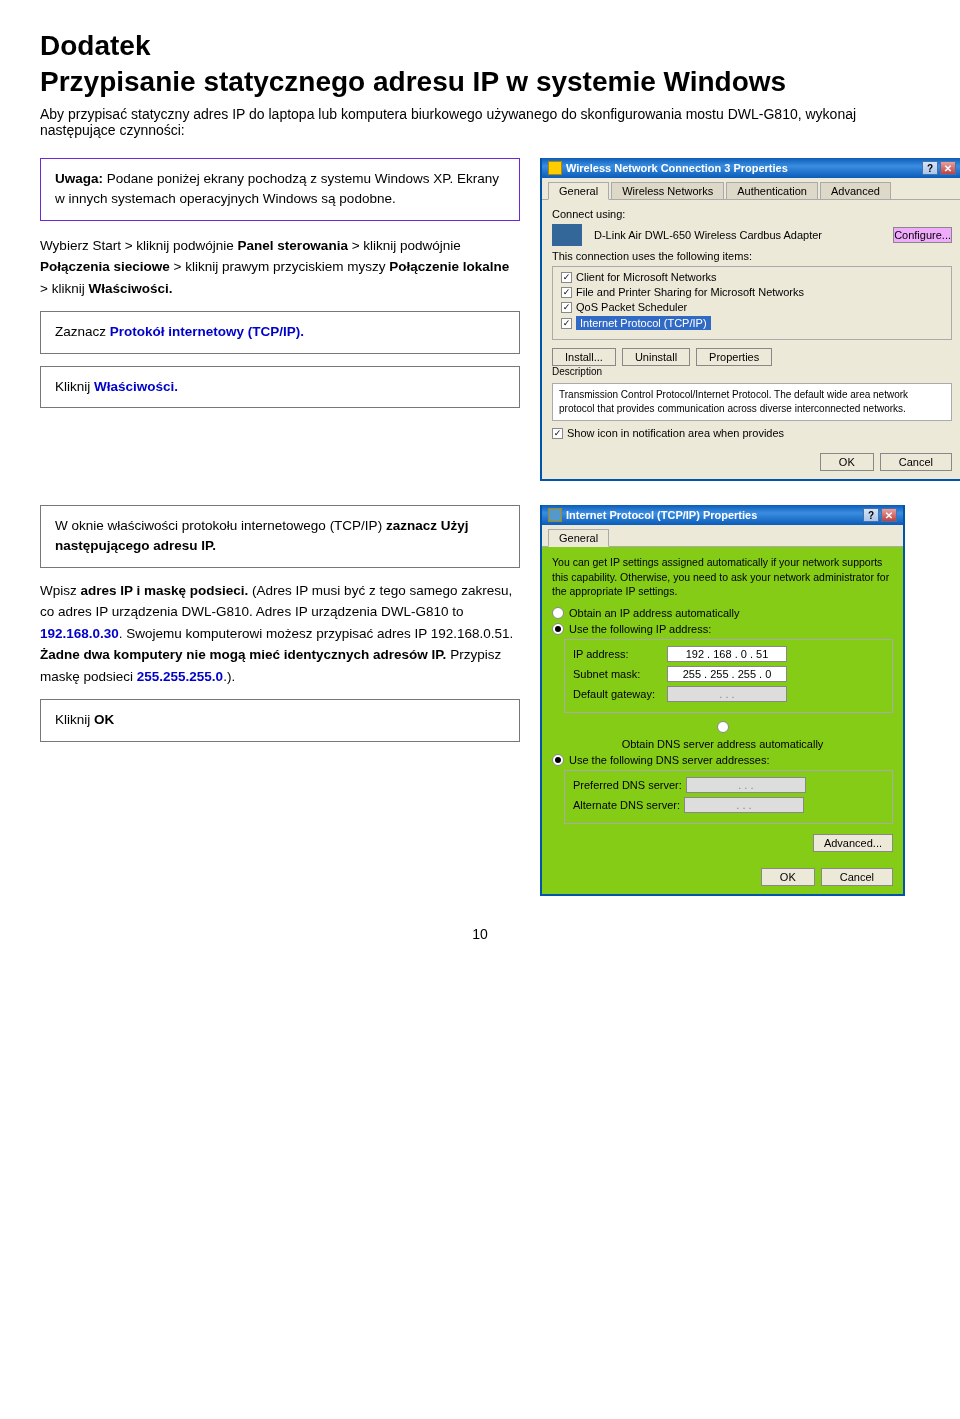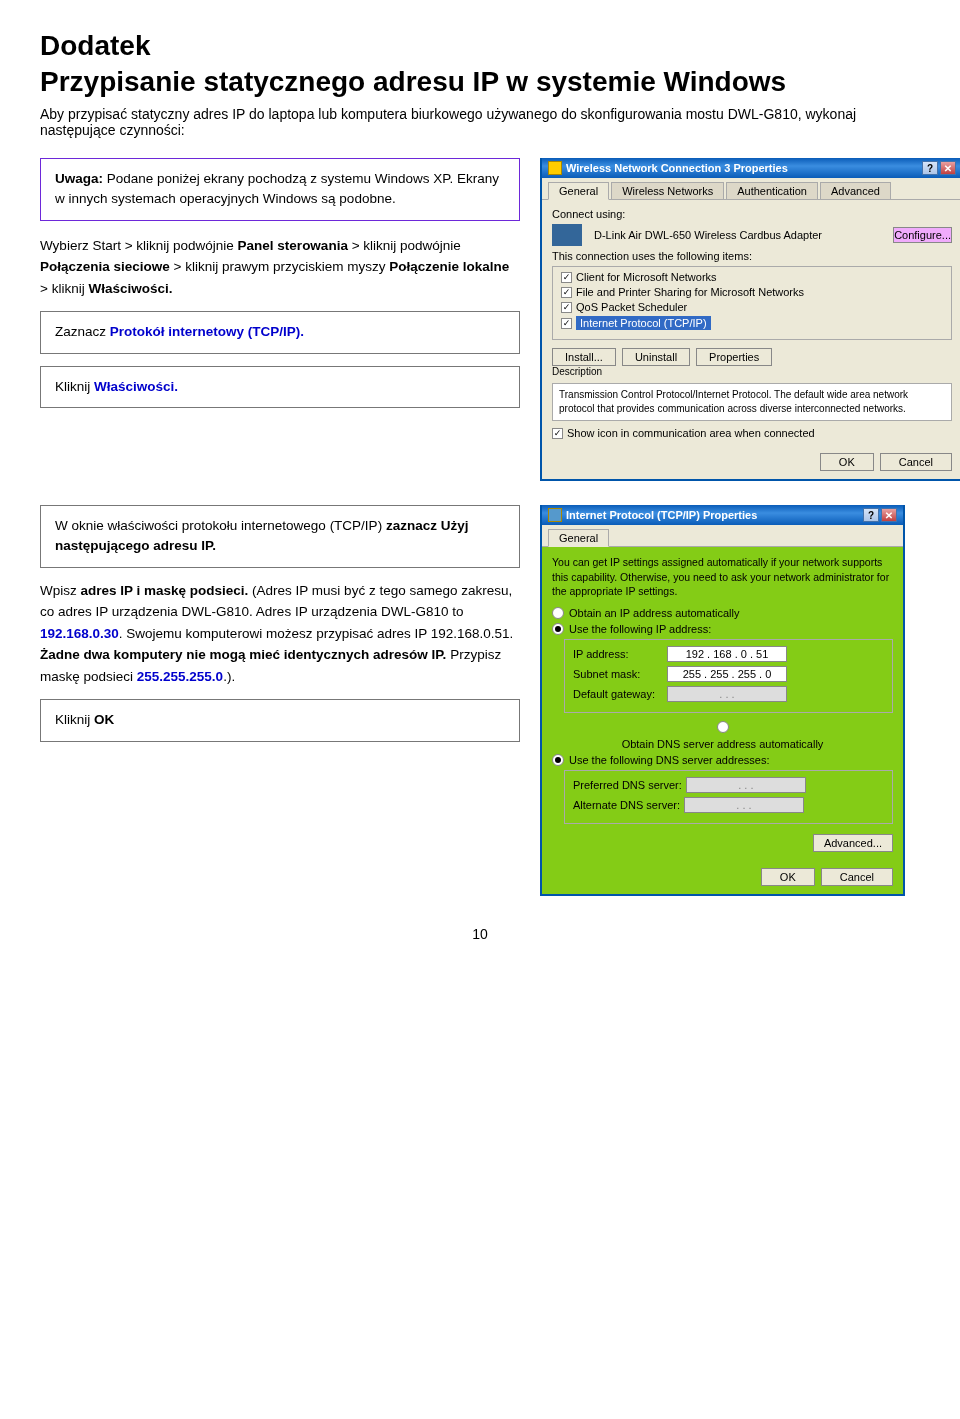--- a/index.html
+++ b/index.html
@@ -404,21 +404,21 @@
           <button class="win-action-btn">Install...</button>
           <button class="win-action-btn">Uninstall</button>
           <button class="win-action-btn">Properties</button>
         </div>
 
         <div class="win-desc-label">Description</div>
         <div class="win-desc-box">Transmission Control Protocol/Internet Protocol. The default wide area network protocol that provides communication across diverse interconnected networks.</div>
 
         <div class="win-show-icon-row">
           <div class="win-checkbox checked"></div>
-          <span>Show icon in communication area when connected</span>
+          <span>Show icon in notification area when provides</span>
         </div>
       </div>
       <div class="win-bottom-btns">
         <button class="win-ok-btn">OK</button>
         <button class="win-ok-btn">Cancel</button>
       </div>
     </div>
   </div>
 </div>
 

